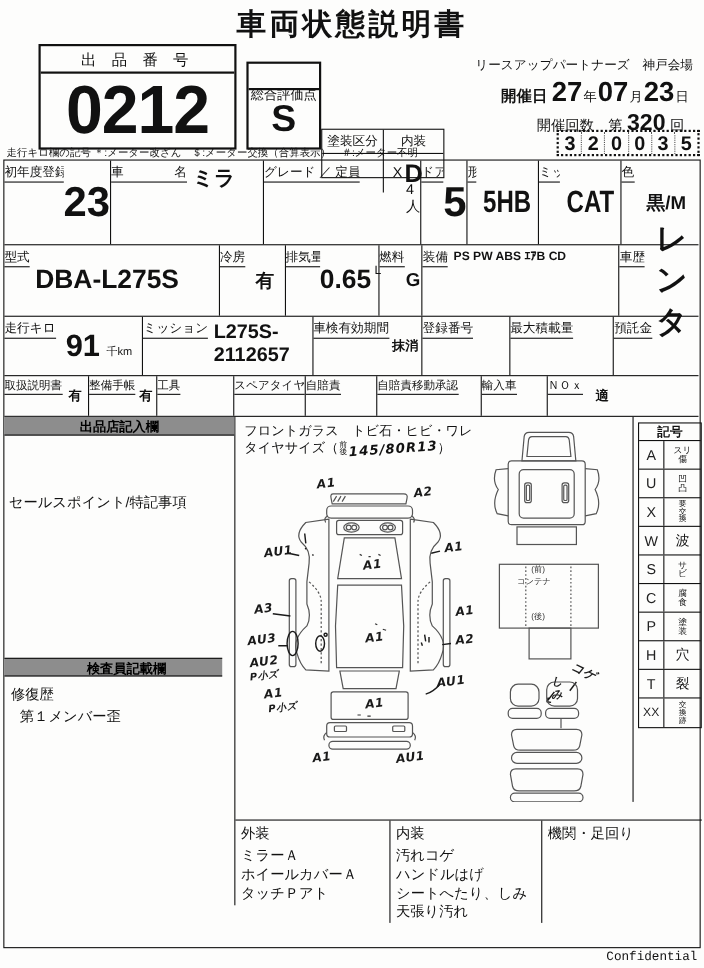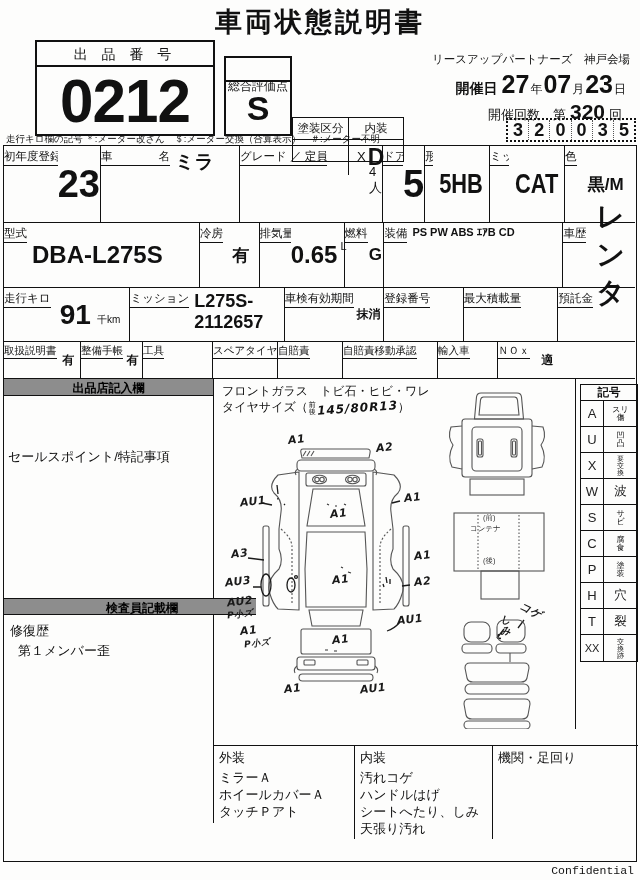--- a/index.html
+++ b/index.html
@@ -69,21 +69,21 @@
   .disp-l { font-size:11px; position:relative; top:-9px; left:3px; }
   .unit-br { position:absolute; right:4px; bottom:2px; font-size:10px; font-weight:normal; }
   .num-tr { position:absolute; right:8px; top:3px; font-size:15px; font-weight:bold; }
   .equip { font-size:11px; font-weight:bold; }
 
   
   .main { position:absolute; left:0; top:233px; width:631px; height:444px; }
   .left-col { position:absolute; left:0; top:0; width:210px; height:444px; border-right:1px solid #111; }
   .gray-bar { height:17px; background:#8d8d8d; border-bottom:1px solid #111; text-align:center;
               font-size:12px; font-weight:bold; padding-top:1px; color:#000; }
-  .gray-bar.low { position:absolute; top:219px; left:0; width:252px; border-top:1px solid #111;padding-left:24px; }
+  .gray-bar.low { position:absolute; top:219px; left:0; width:198px; border-top:1px solid #111;padding-left:24px; }
   .sales-label { position:absolute; left:4px; top:22px; font-size:13px;margin-top:47px; }
   .repair-label { position:absolute; left:6px; top:243px; font-size:13px; }
   .repair-note { position:absolute; left:14px; top:263px; font-size:13px; }
 
   .diagram { position:absolute; left:210px; top:0; width:362px; height:350px; border-right:1px solid #111; }
   .dg-note1 { position:absolute; left:8px; top:4px; font-size:12px; }
   .dg-note2 { position:absolute; left:8px; top:20px; display:flex; align-items:center; font-size:12px; }
   .fr-stack { font-size:7px; line-height:7px; white-space:pre-line; margin:0 1px; }
   .hw-val { font-family:"DejaVu Sans",sans-serif; font-style:italic; font-weight:600; font-size:12px;
             transform:rotate(-4deg); letter-spacing:1px; }

